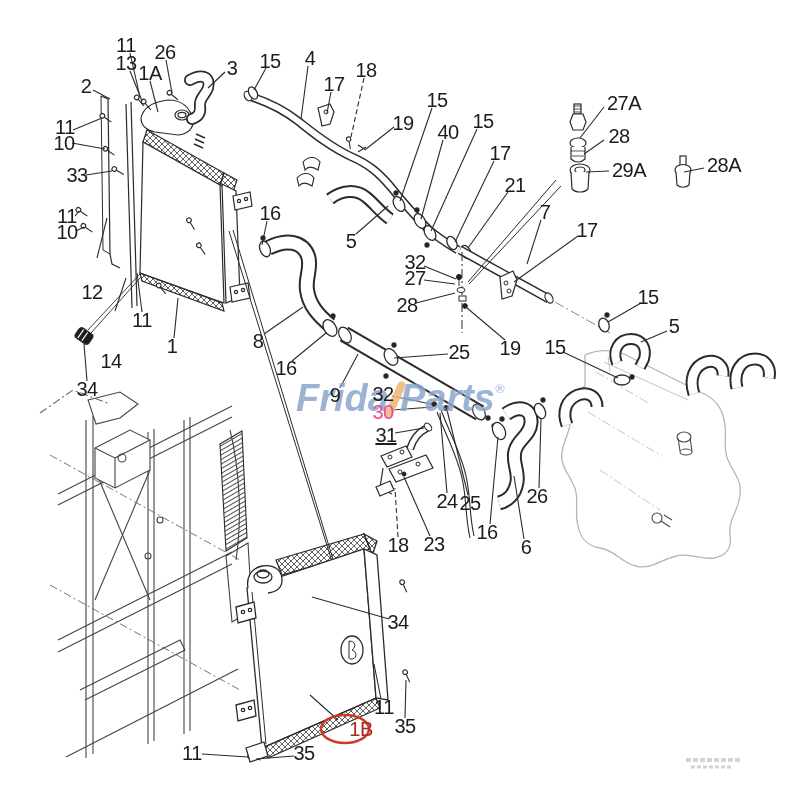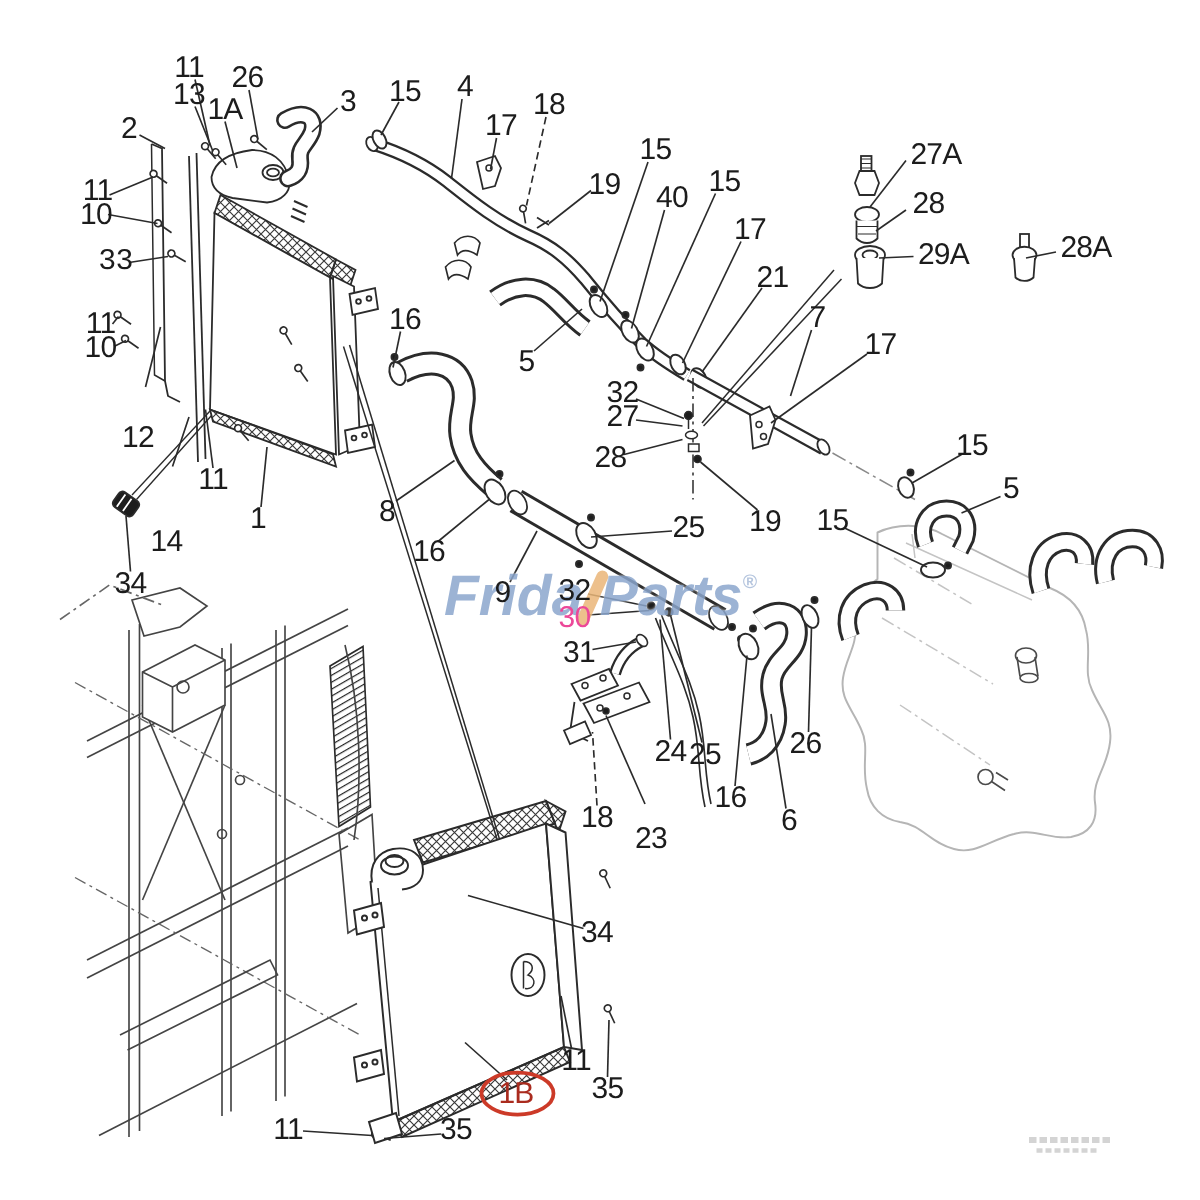--- a/index.html
+++ b/index.html
@@ -431,21 +431,21 @@
       <span class="callout" style="left: 448px; top: 132px;">40</span>
       <span class="callout" style="left: 483px; top: 121px;">15</span>
       <span class="callout" style="left: 500px; top: 153px;">17</span>
       <span class="callout" style="left: 515px; top: 185px;">21</span>
       <span class="callout" style="left: 624px; top: 103px;">27A</span>
       <span class="callout" style="left: 619px; top: 136px;">28</span>
       <span class="callout" style="left: 629px; top: 170px;">29A</span>
       <span class="callout" style="left: 724px; top: 165px;">28A</span>
       <span class="callout" style="left: 65px; top: 127px;">11</span>
       <span class="callout" style="left: 64px; top: 143px;">10</span>
-      <span class="callout" style="left: 77px; top: 175px; font-family: Liberation Mono, monospace;">33</span>
+      <span class="callout" style="left: 77px; top: 175px;">33</span>
       <span class="callout" style="left: 67px; top: 216px;">11</span>
       <span class="callout" style="left: 67px; top: 232px;">10</span>
       <span class="callout" style="left: 92px; top: 266px; margin-top: 26px;">12</span>
       <span class="callout" style="left: 111px; top: 337px; margin-top: 24px;">14</span>
       <span class="callout" style="left: 142px; top: 320px;">11</span>
       <span class="callout" style="left: 172px; top: 346px;">1</span>
       <span class="callout" style="left: 87px; top: 389px;">34</span>
       <span class="callout" style="left: 270px; top: 213px;">16</span>
       <span class="callout" style="left: 545px; top: 212px;">7</span>
       <span class="callout" style="left: 587px; top: 230px;">17</span>
@@ -456,29 +456,29 @@
       <span class="callout" style="left: 510px; top: 348px;">19</span>
       <span class="callout" style="left: 459px; top: 352px;">25</span>
       <span class="callout" style="left: 648px; top: 297px;">15</span>
       <span class="callout" style="left: 674px; top: 326px;">5</span>
       <span class="callout" style="left: 555px; top: 347px;">15</span>
       <span class="callout" style="left: 286px; top: 368px;">16</span>
       <span class="callout" style="left: 258px; top: 341px;">8</span>
       <span class="callout" style="left: 335px; top: 395px;">9</span>
       <span class="callout" style="left: 383px; top: 394px;">32</span>
       <span class="callout" style="left: 383px; top: 412px; color: #ec4899;">30</span>
-      <span class="callout" style="left: 386px; top: 435px;">31</span>
+      <span class="callout" style="left: 386px; top: 435px; text-decoration: underline;">31</span>
       <span class="callout" style="left: 447px; top: 501px;">24</span>
       <span class="callout" style="left: 470px; top: 503px;">25</span>
       <span class="callout" style="left: 398px; top: 545px;">18</span>
-      <span class="callout" style="left: 434px; top: 544px; margin-top: 15px;">23</span>
+      <span class="callout" style="left: 434px; top: 544px;">23</span>
       <span class="callout" style="left: 487px; top: 532px;">16</span>
       <span class="callout" style="left: 526px; top: 547px;">6</span>
       <span class="callout" style="left: 537px; top: 496px;">26</span>
       <span class="callout" style="left: 398px; top: 622px;">34</span>
       <span class="callout" style="left: 384px; top: 707px;">11</span>
       <span class="callout" style="left: 405px; top: 726px;">35</span>
-      <span class="callout" style="left: 344px; top: 729px; color: rgb(170, 43, 30);">1B</span>
+      <span class="callout" style="left: 361px; top: 729px; color: rgb(170, 43, 30);">1B</span>
       <span class="callout" style="left: 192px; top: 753px;">11</span>
       <span class="callout" style="left: 304px; top: 753px;">35</span>
     </div>
 
 </div>
 
 </body></html>

